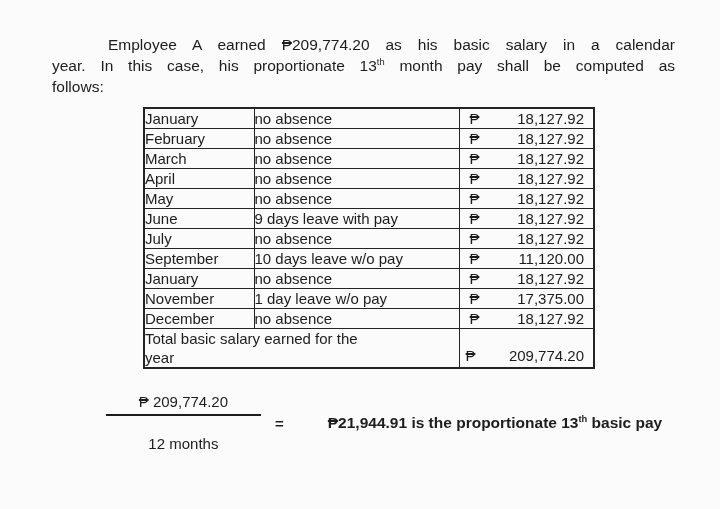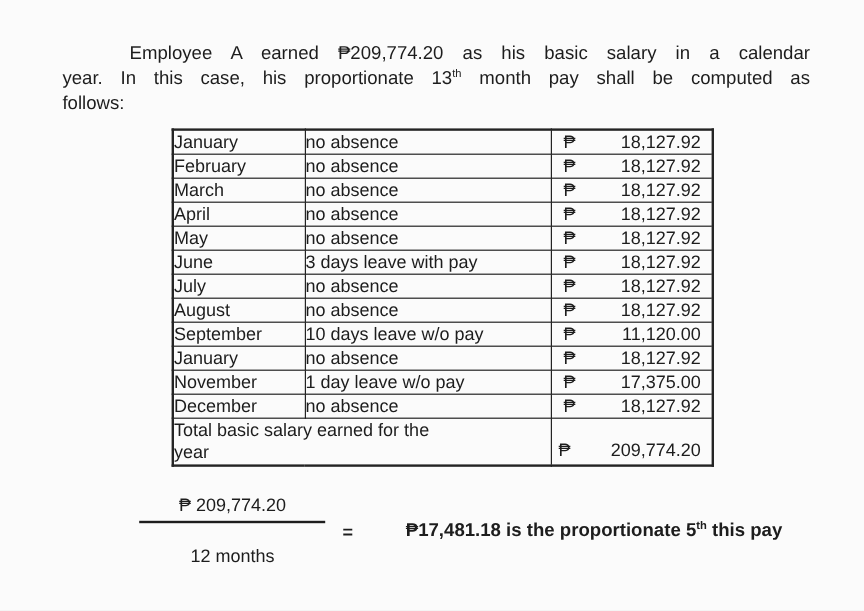--- a/index.html
+++ b/index.html
@@ -140,40 +140,30 @@
         <td class="c-note">no absence</td>
         <td class="c-amt">
             <div class="amount-wrap">
               <span>₱</span>
               <span>18,127.92</span>
             </div>
           </td>
       </tr>
       <tr>
         <td class="c-month">June</td>
-        <td class="c-note">3 days leave with pay</td>
+        <td class="c-note">9 days leave with pay</td>
         <td class="c-amt">
             <div class="amount-wrap">
               <span>₱</span>
               <span>18,127.92</span>
             </div>
           </td>
       </tr>
       <tr>
         <td class="c-month">July</td>
-        <td class="c-note">no absence</td>
-        <td class="c-amt">
-            <div class="amount-wrap">
-              <span>₱</span>
-              <span>18,127.92</span>
-            </div>
-          </td>
-      </tr>
-      <tr>
-        <td class="c-month">August</td>
         <td class="c-note">no absence</td>
         <td class="c-amt">
             <div class="amount-wrap">
               <span>₱</span>
               <span>18,127.92</span>
             </div>
           </td>
       </tr>
       <tr>
         <td class="c-month">September</td>
@@ -229,16 +219,16 @@
       </tr>
     </tbody>
   </table>
 
   <div class="formula">
     <div class="fraction">
       <div class="numerator">₱ 209,774.20</div>
       <div class="denominator">12 months</div>
     </div>
     <div class="equals">=</div>
-    <div class="result"><span>₱17,481.18 is the proportionate 5</span><sup class="ord">th</sup><span> this pay</span></div>
+    <div class="result"><span>₱21,944.91 is the proportionate 13</span><sup class="ord">th</sup><span> basic pay</span></div>
   </div>
 
 </div>
 
 </body></html>

